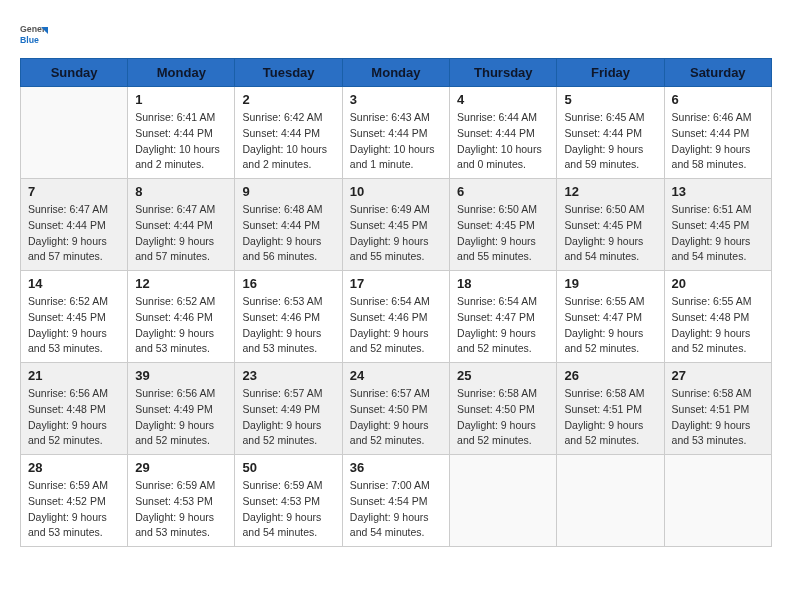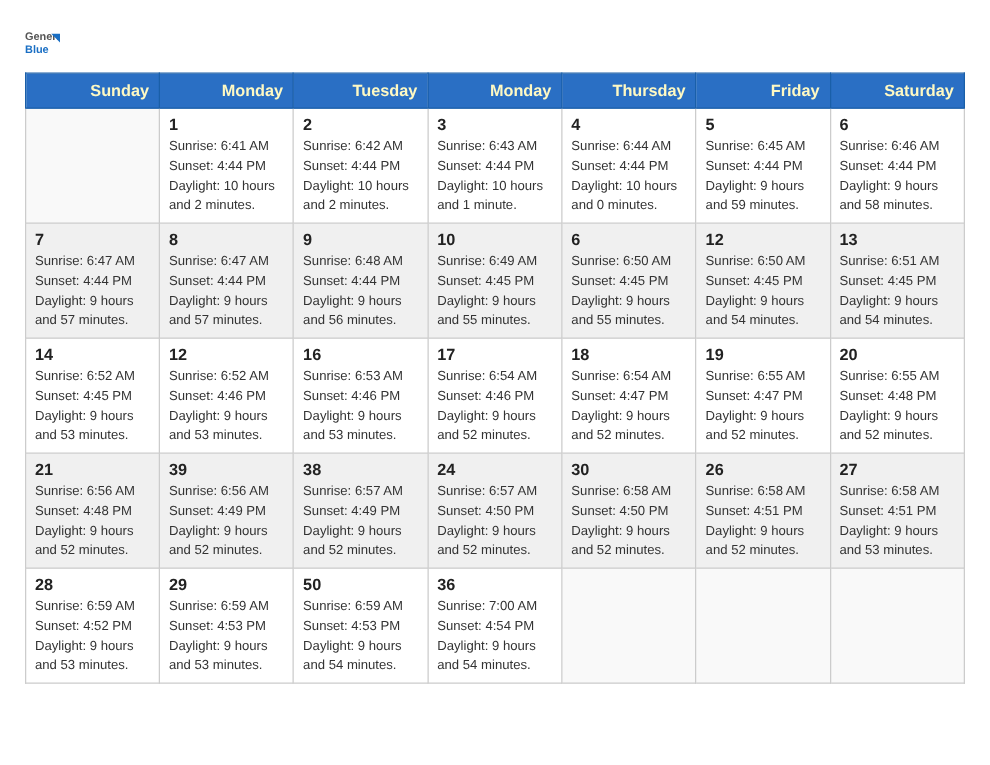--- a/index.html
+++ b/index.html
@@ -38,22 +38,22 @@
       font-size: 14px;
       color: #444;
     }
     .calendar {
       width: 100%;
       border-collapse: collapse;
       border: 1px solid #ccc;
     }
     .calendar th {
       background: #2a6fc4;
-      color: #fef9c3;
-      text-align: right;
+      color: #0f172a;
+      text-align: center;
       padding: 6px 8px;
       font-size: 13px;
       font-weight: bold;
       border: 1px solid #1a5fa8;
     }
     .calendar td {
       border: 1px solid #ccc;
       vertical-align: top;
       padding: 5px 7px;
       font-size: 11px;
@@ -288,37 +288,37 @@
       </td>
         <td>
         <div class="day-number">39</div>
         <div class="day-info">
           Sunrise: 6:56 AM<br>
           Sunset: 4:49 PM<br>
           Daylight: 9 hours and 52 minutes.
         </div>
       </td>
         <td>
-        <div class="day-number">38</div>
+        <div class="day-number">23</div>
         <div class="day-info">
           Sunrise: 6:57 AM<br>
           Sunset: 4:49 PM<br>
           Daylight: 9 hours and 52 minutes.
         </div>
       </td>
         <td>
         <div class="day-number">24</div>
         <div class="day-info">
           Sunrise: 6:57 AM<br>
           Sunset: 4:50 PM<br>
           Daylight: 9 hours and 52 minutes.
         </div>
       </td>
         <td>
-        <div class="day-number">30</div>
+        <div class="day-number">25</div>
         <div class="day-info">
           Sunrise: 6:58 AM<br>
           Sunset: 4:50 PM<br>
           Daylight: 9 hours and 52 minutes.
         </div>
       </td>
         <td>
         <div class="day-number">26</div>
         <div class="day-info">
           Sunrise: 6:58 AM<br>

